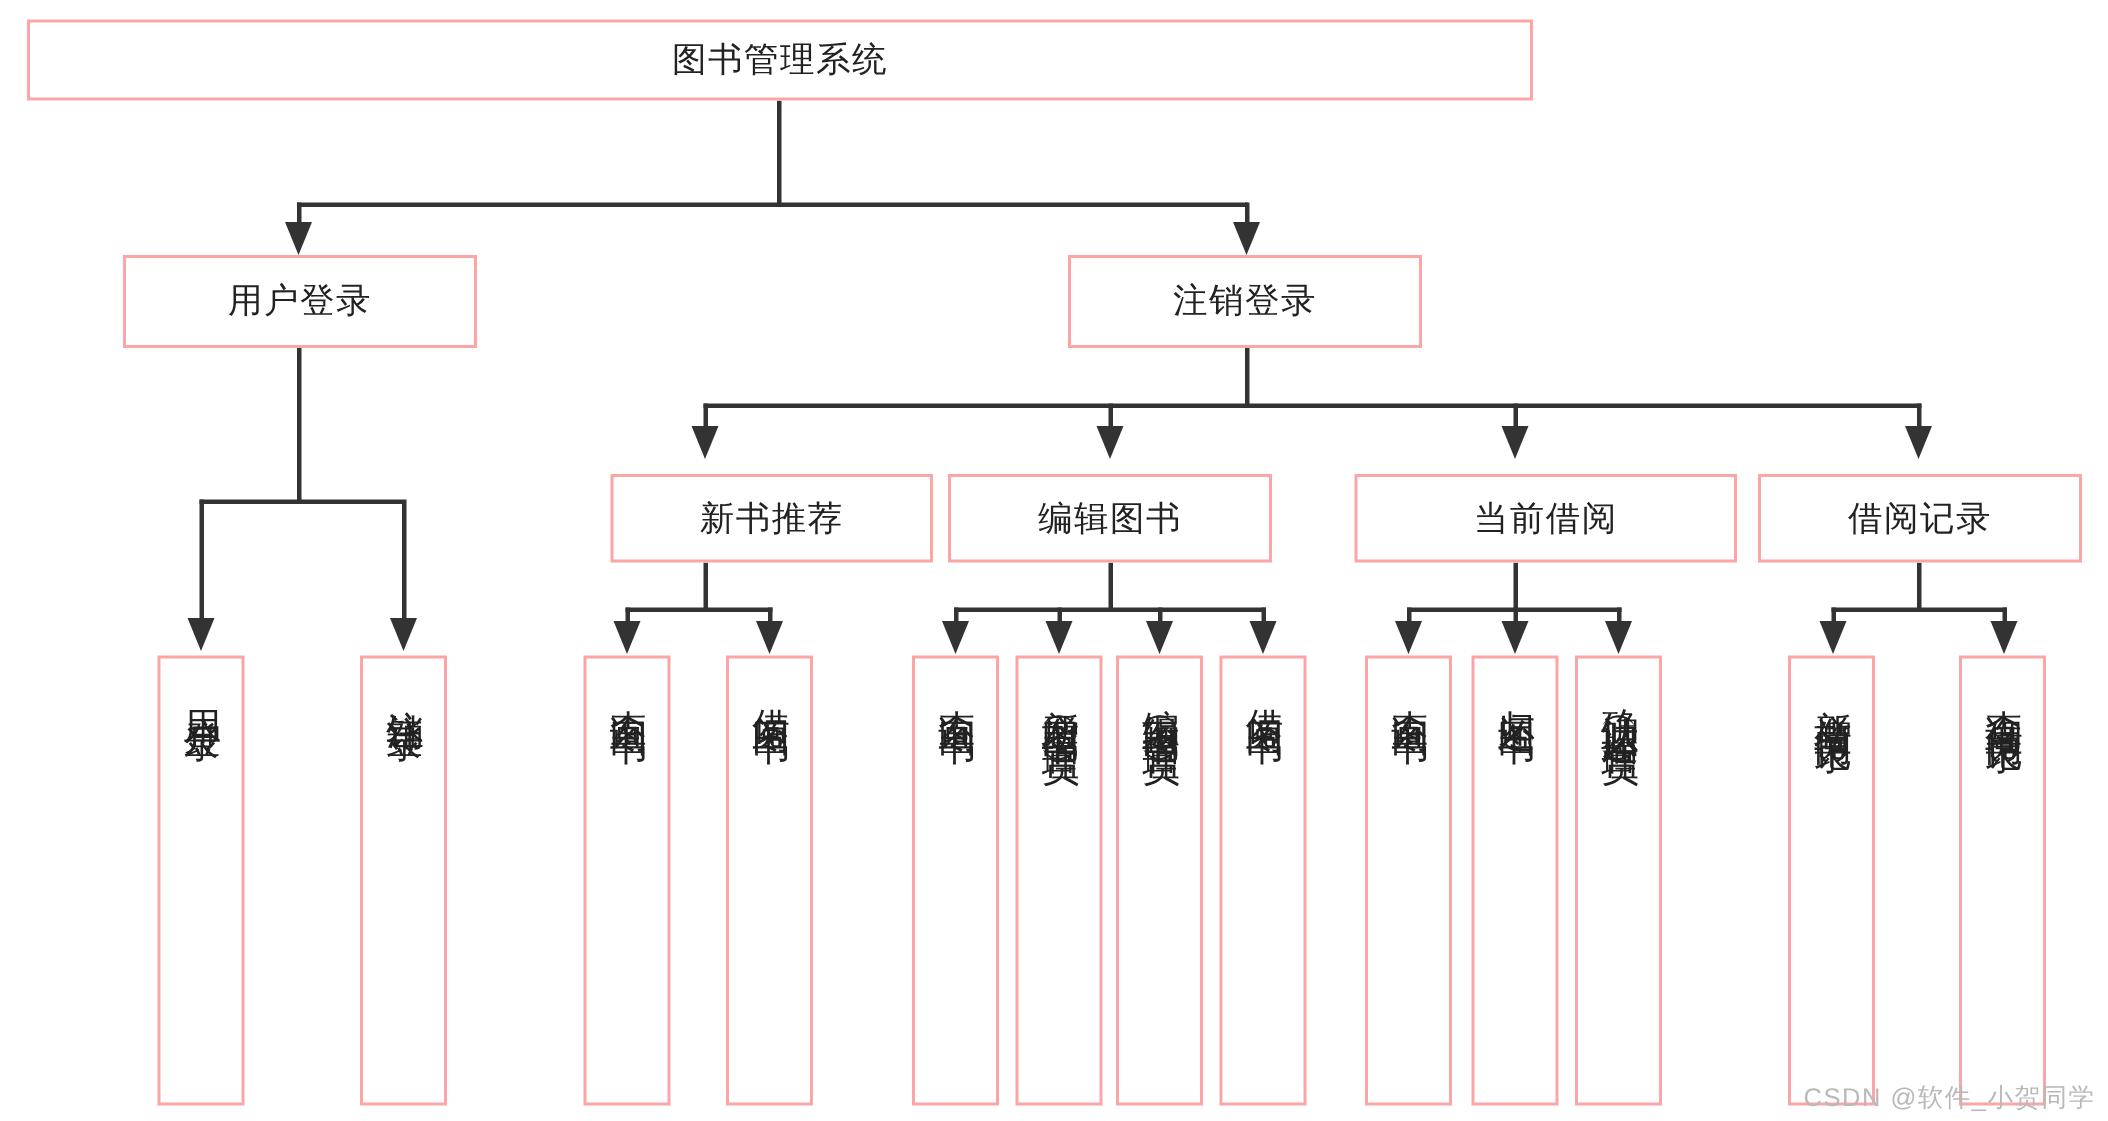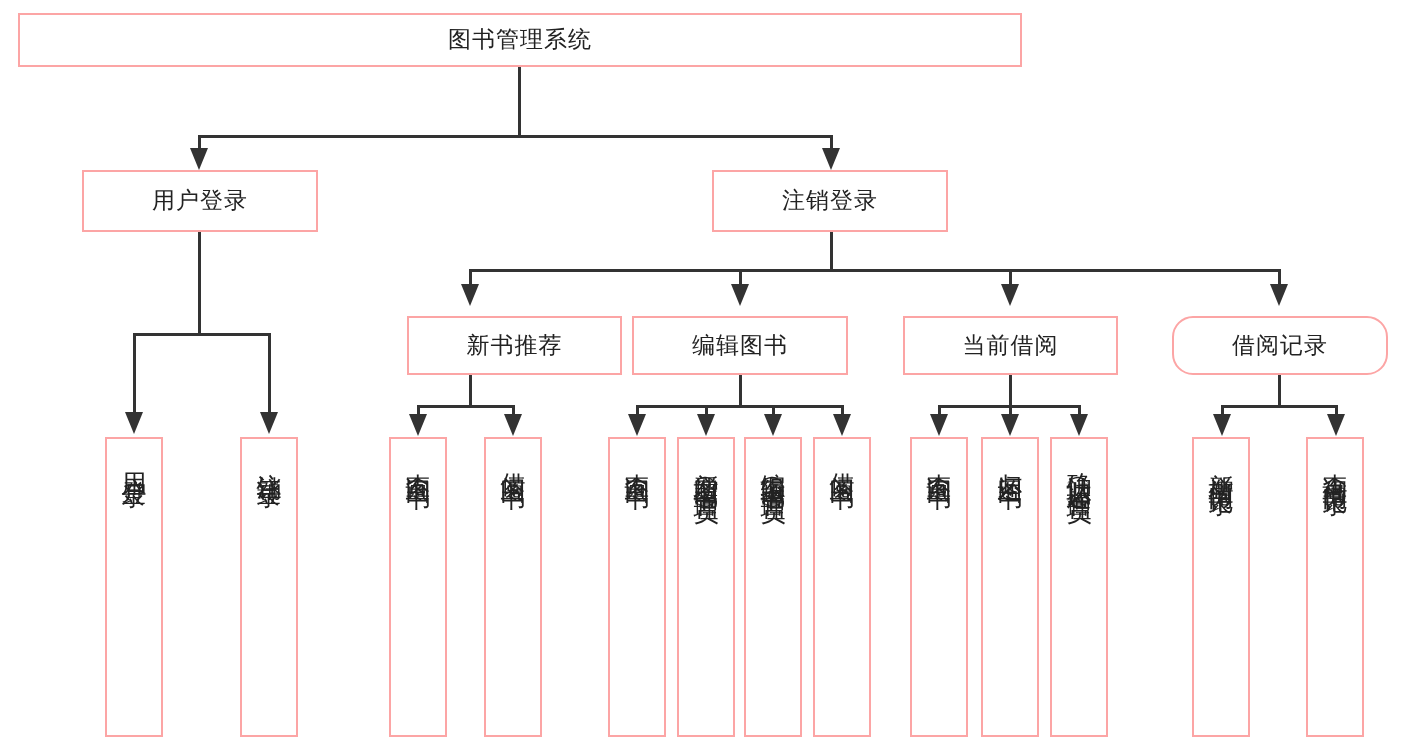--- a/index.html
+++ b/index.html
@@ -127,24 +127,24 @@
 
   <div class="vline" style="left:1278px;top:269px;height:18px;"></div>
   <div class="arrow" style="left:1270px;top:284px;"></div>
 
   <div class="node h" style="left:363px;top:316px;width:215px;height:59px;margin-left:44px;">
     <span>新书推荐</span>
   </div>
   <div class="node h" style="left:632px;top:316px;width:216px;height:59px;">
     <span>编辑图书</span>
   </div>
-  <div class="node h" style="left:903px;top:316px;width:215px;height:59px;">
+  <div class="node h" style="left:903px;top:316px;width:255px;height:59px;">
     <span>当前借阅</span>
   </div>
-  <div class="node h" style="left:1172px;top:316px;width:216px;height:59px;border-radius:21px;">
+  <div class="node h" style="left:1172px;top:316px;width:216px;height:59px;">
     <span>借阅记录</span>
   </div>
 
   <div class="vline" style="left:469px;top:375px;height:32px;"></div>
   <div class="hline" style="left:417px;top:405px;width:98px;"></div>
   <div class="vline" style="left:417px;top:405px;height:12px;"></div>
   <div class="arrow" style="left:409px;top:414px;"></div>
   <div class="vline" style="left:512px;top:405px;height:12px;"></div>
   <div class="arrow" style="left:504px;top:414px;"></div>
 
@@ -212,14 +212,15 @@
     <span class="vtext">确认归还（管理员）</span>
   </div>
 
   <div class="node v" style="left:1192px;top:437px;width:58px;height:300px;">
     <span class="vtext">新增借阅记录</span>
   </div>
   <div class="node v" style="left:1306px;top:437px;width:58px;height:300px;">
     <span class="vtext">查询借阅记录</span>
   </div>
 
+  <div id="watermark">CSDN @软件_小贺同学</div>
 
 </div>
 
 </body></html>

